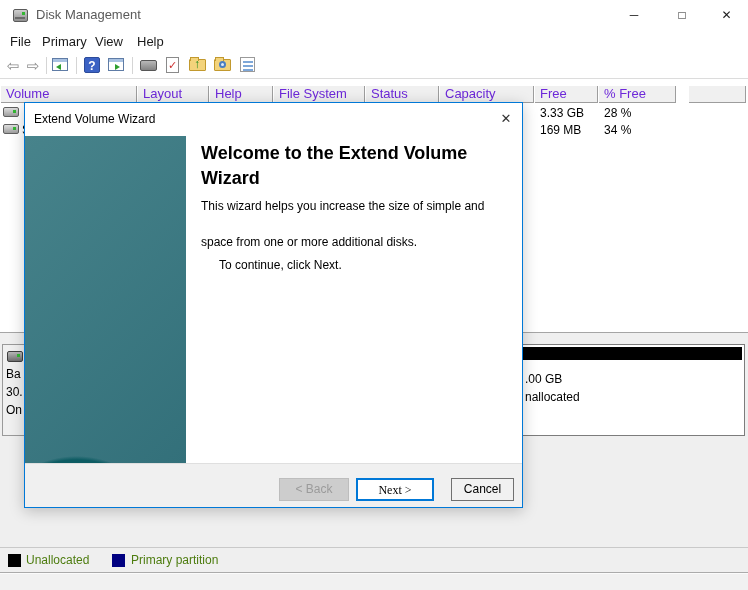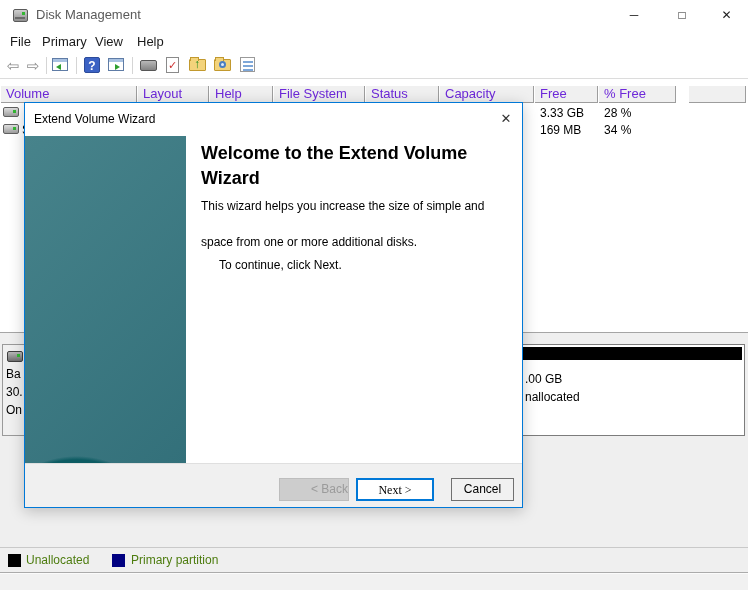--- a/index.html
+++ b/index.html
@@ -95,21 +95,21 @@
     background:
       radial-gradient(150% 115% at 32% 168%, #0d5c63 60%, rgba(13,92,99,0) 61%),
       linear-gradient(135deg, #47838b 0%, #33707a 100%); }
   .dlg-heading { left:176px; top:38px; width:305px; font-size:18px; font-weight:bold;
     color:#000; line-height:25px; }
   .dlg-body { left:176px; width:310px; font-size:12px; color:#000; line-height:18px; }
   .dlg-cta { left:176px; top:155px; width:300px; font-size:12px; color:#000;margin-left:18px; }
   .dlg-footer { left:0; top:360px; width:497px; height:44px; background:#f0f0f0;
     border-top:1px solid #dfdfdf; }
   .btn { top:375px; height:23px; font-size:12px; text-align:center; line-height:21px; }
-  .btn-back { left:254px; width:70px; background:#cdcdcd; color:#9b9b9b; border:1px solid #bdbdbd;text-align:right; }
+  .btn-back { left:254px; width:70px; background:#cdcdcd; color:#9b9b9b; border:1px solid #bdbdbd; }
   .btn-next { left:331px; width:78px; background:#ffffff; color:#000; border:2px solid #0078d7;font-family:Liberation Serif, serif; }
   .btn-cancel { left:426px; width:63px; background:#f1f1f1; color:#000; border:1px solid #707070; }
 </style>
 </head>
 <body>
 
 <div id="stage">
 
   <div class="abs titlebar">
     <div class="abs app-icon">

